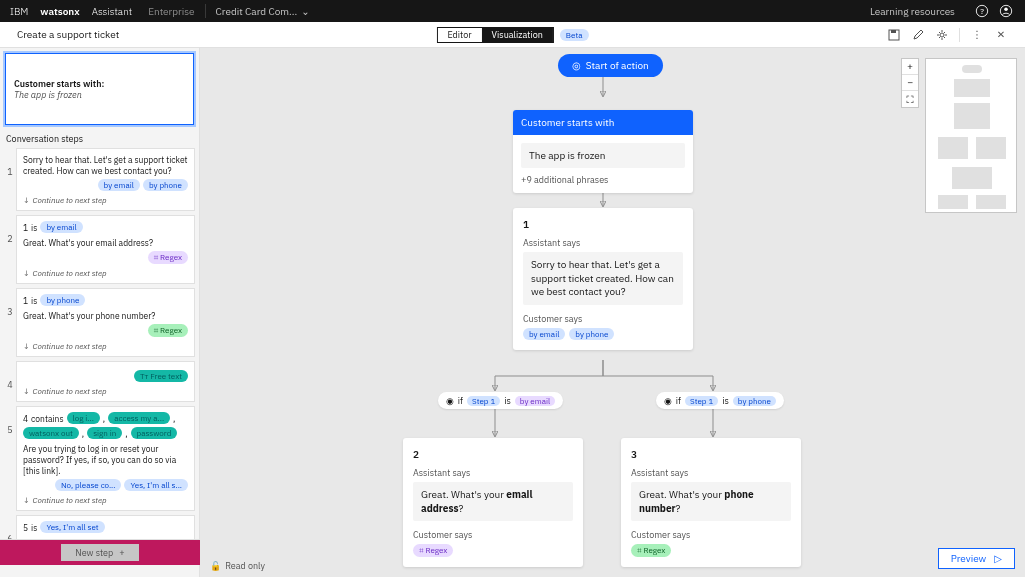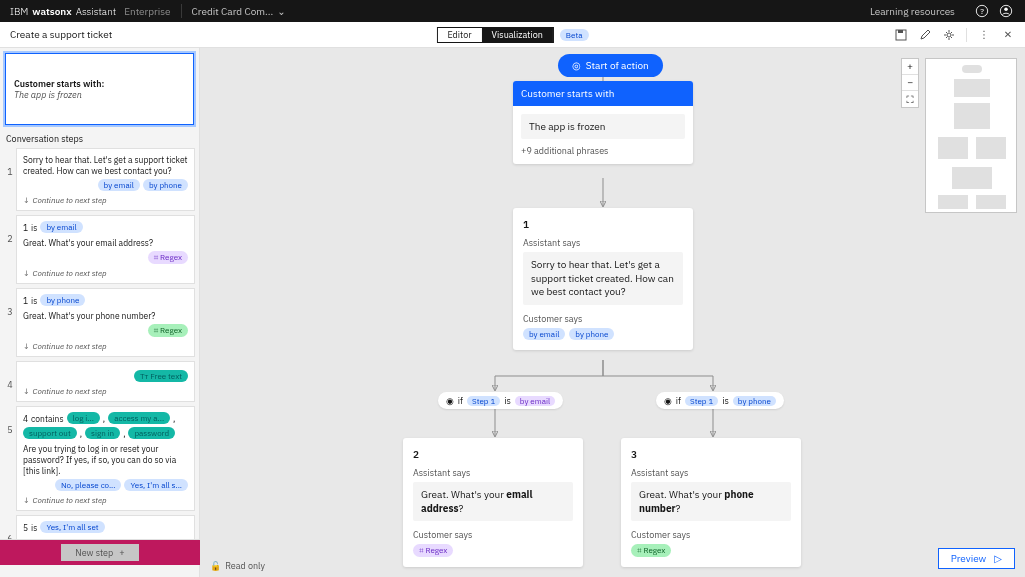--- a/index.html
+++ b/index.html
@@ -1,31 +1,31 @@
 <!DOCTYPE html>
 <html><head>
 <meta charset="utf-8">
 <style>
   * { box-sizing: border-box; margin: 0; padding: 0; font-family: "IBM Plex Sans", -apple-system, Arial, sans-serif; }
   body { background: #f4f4f4; width: 1025px; height: 577px; overflow: hidden; font-size: 11px; color: #161616; }
   
   
   .top-header { height: 22px; background: #161616; color: #fff; display: flex; align-items: center; padding: 0 10px; font-size: 10px; }
-  .top-header .brand { display: flex; align-items: center; gap: 4px; }
+  .top-header .brand { display: flex; align-items: center; gap: 12px; }
   .top-header .brand .bold { font-weight: 600; }
   .top-header .brand .light { font-weight: 300; }
   .top-header .brand .enterprise { color: #8d8d8d; margin-left: 4px; }
   .top-header .divider { width: 1px; height: 14px; background: #393939; margin: 0 10px; }
   .top-header .project { color: #c6c6c6; display: flex; align-items: center; gap: 4px; }
   .top-header .spacer { flex: 1; }
   .top-header .link { color: #c6c6c6; margin-right: 12px; }
   .top-header .icon-btn { width: 18px; height: 18px; display: flex; align-items: center; justify-content: center; margin-left: 6px; color: #fff; }
 
   
-  .action-bar { height: 26px; background: #fff; border-bottom: 1px solid #e0e0e0; display: flex; align-items: center; padding: 0 10px; font-size: 10px; gap: 32px; }
+  .action-bar { height: 26px; background: #fff; border-bottom: 1px solid #e0e0e0; display: flex; align-items: center; padding: 0 17px; font-size: 10px; gap: 32px; }
   .action-bar .title { font-weight: 400; }
   .action-bar .center { position: absolute; left: 50%; transform: translateX(-50%); display: flex; align-items: center; gap: 0; }
   .toggle { display: flex; border: 1px solid #161616; height: 16px; font-size: 9px; }
   .toggle div { padding: 0 10px; display: flex; align-items: center; }
   .toggle .editor { background: #fff; color: #161616; }
   .toggle .visual { background: #161616; color: #fff; }
   .beta-pill { background: #d0e2ff; color: #0043ce; font-size: 8px; padding: 1px 6px; border-radius: 8px; margin-left: 6px; }
   .action-bar .right { margin-left: auto; display: flex; align-items: center; gap: 10px; color: #525252; }
   .action-bar .right .abtn { width: 14px; height: 14px; display:flex; align-items:center; justify-content:center; }
   .action-bar .right .sep { width:1px; height:14px; background:#e0e0e0; }
@@ -231,21 +231,21 @@
       <div class="step-outer">
         <div class="outer-num">5</div>
         <div class="step-card">
           <div class="row">
             <span>4</span>
             <span>contains</span>
             <span class="chip teal">log i...</span>
             <span>,</span>
             <span class="chip teal">access my a...</span>
             <span>,</span>
-            <span class="chip teal">support out</span>
+            <span class="chip teal">watsonx out</span>
             <span>,</span>
             <span class="chip teal">sign in</span>
             <span>,</span>
             <span class="chip teal">password</span>
           </div>
           <div class="txt" style="margin-top:4px">Are you trying to log in or reset your password? If yes, if so, you can do so via [this link].</div>
           <div class="chips-right">
             <span class="chip blue">No, please co...</span>
             <span class="chip blue">Yes, I'm all s...</span>
           </div>
@@ -290,21 +290,21 @@
       <path d="M403 312 L403 328 L513 328 L513 342" marker-end="url(#ah)"></path>
       <line x1="295" y1="360" x2="295" y2="388" marker-end="url(#ah)"></line>
       <line x1="513" y1="360" x2="513" y2="388" marker-end="url(#ah)"></line>
     </svg>
 
     <div class="start-pill" style="left:358px; top:6px;">
       <span>◎</span>
       <span>Start of action</span>
     </div>
 
-    <div class="node cust-node" style="left:313px; top:33px;">
+    <div class="node cust-node" style="left:313px; top:62px;">
       <div class="hdr">Customer starts with</div>
       <div class="body">
         <div class="phrase-box">The app is frozen</div>
         <div class="more">+9 additional phrases</div>
       </div>
     </div>
 
     <div class="node step-node" style="left:313px; top:160px;">
       <div class="sn-num">1</div>
       <div class="sn-label">Assistant says</div>

